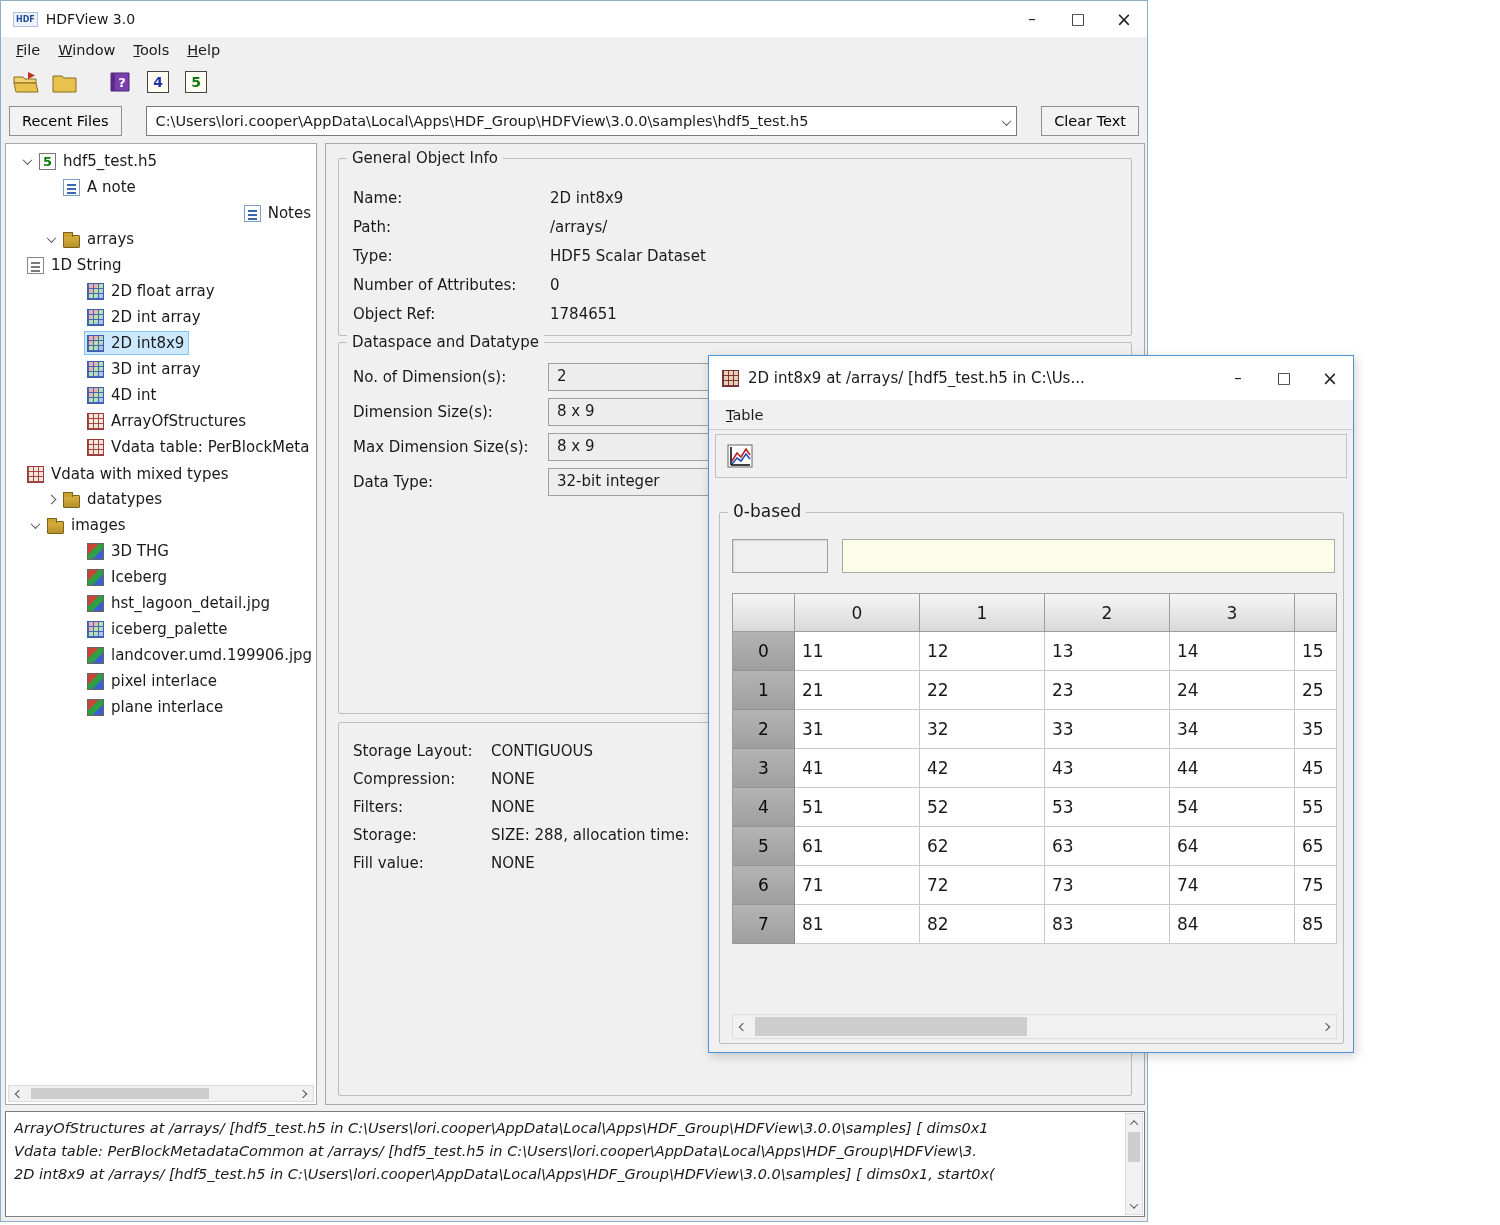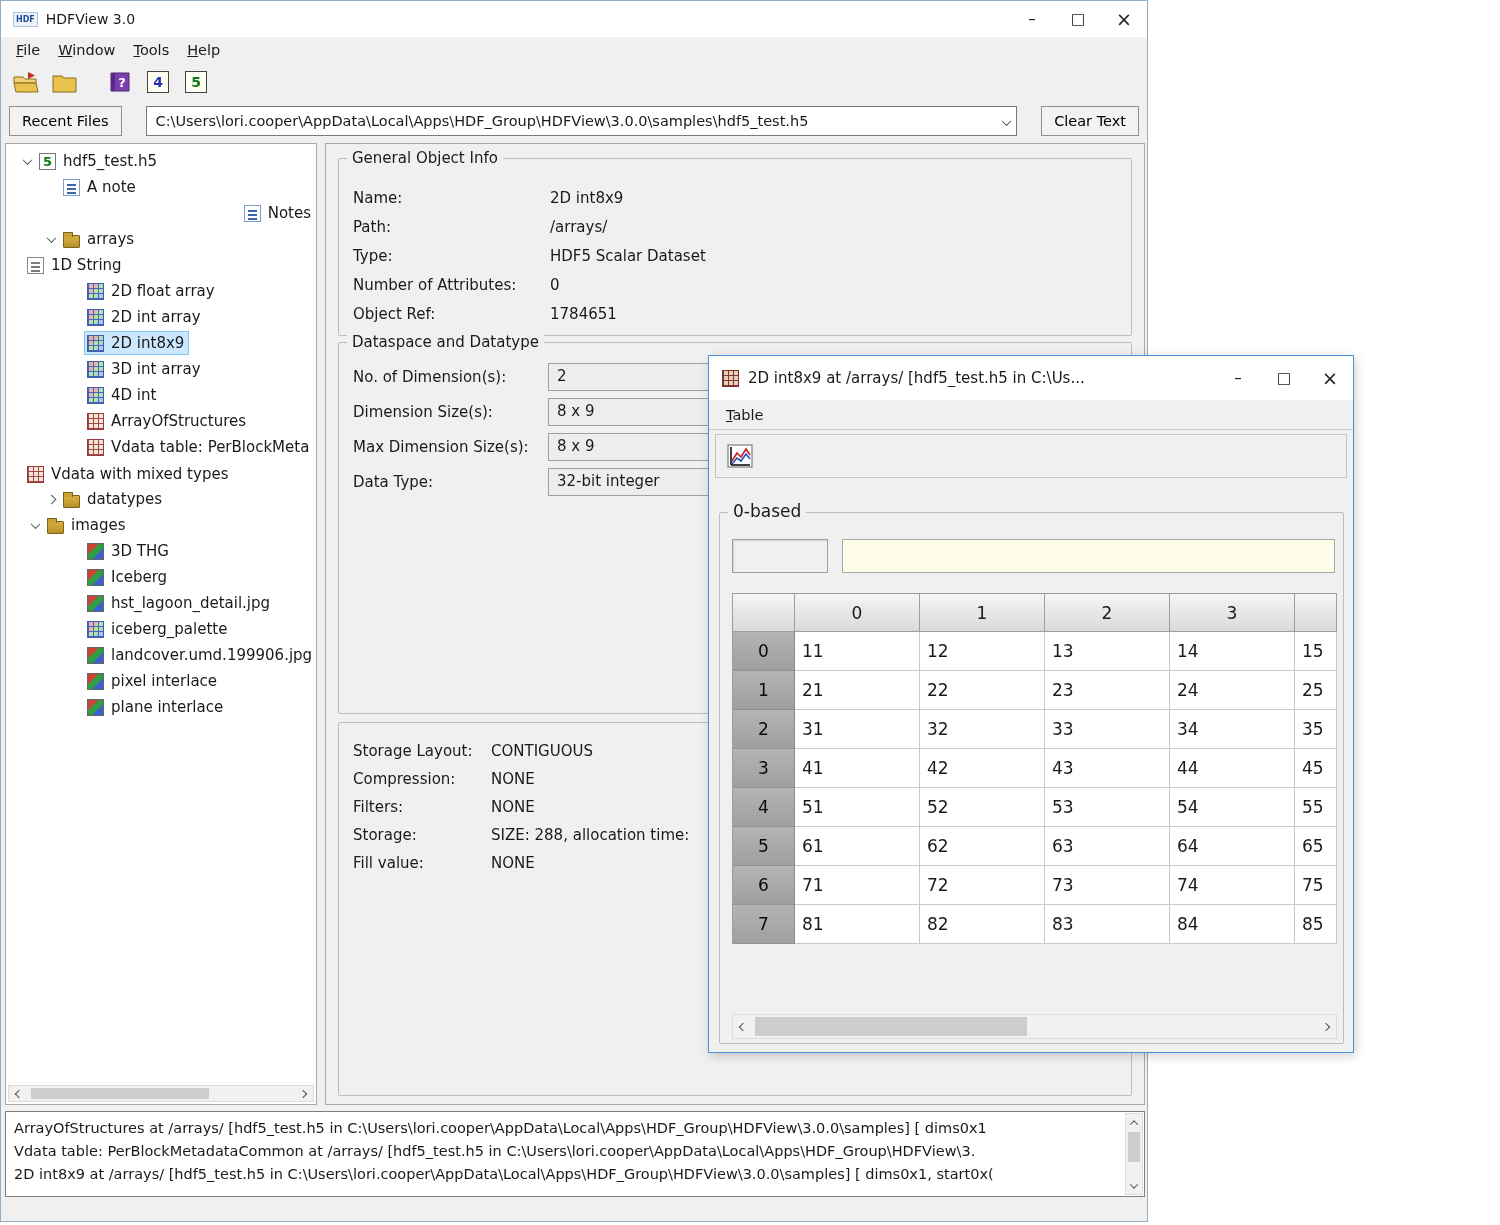--- a/index.html
+++ b/index.html
@@ -102,22 +102,22 @@
   #gb-dataspace .field-row { height:35px; }
   #gb-dataspace .field-label { width:195px; }
   .ro-field { width:332px; height:28px; background:#ededed; border:1px solid #a0a0a0;
               padding:3px 8px; font-size:15px; }
   #gb-storage { left:12px; top:578px; width:794px; height:374px; }
   #gb-storage .fields { padding-top:14px; }
   #gb-storage .field-row { height:28px; }
   #gb-storage .field-label { width:138px; }
 
   
-  .log-panel { position:absolute; left:4px; top:1110px; width:1140px; height:86px;
-               background:#fff; border:1px solid #7e7e7e; }
+  .log-panel { position:absolute; left:4px; top:1110px; width:1140px; height:106px;
+               background:#fff; border:1px solid #7e7e7e;font-style:italic; }
   .log-lines { padding:5px 26px 0 8px; }
   .log-line { font-size:14.5px; line-height:23px; white-space:nowrap; overflow:hidden; }
   .log-sb { position:absolute; right:1px; top:1px; bottom:1px; width:18px; }
   .log-sb .sb-thumb { left:2px; right:2px; top:1px; height:30px; }
 
   
   #popup-window { left:708px; top:355px; width:646px; height:698px; border:1px solid #4b92d8;
                   box-shadow:2px 3px 10px rgba(0,0,0,.18); }
   #popup-window .titlebar { height:44px; }
   #popup-window .titlebar .title { font-size:15px; white-space:nowrap; overflow:hidden; }

